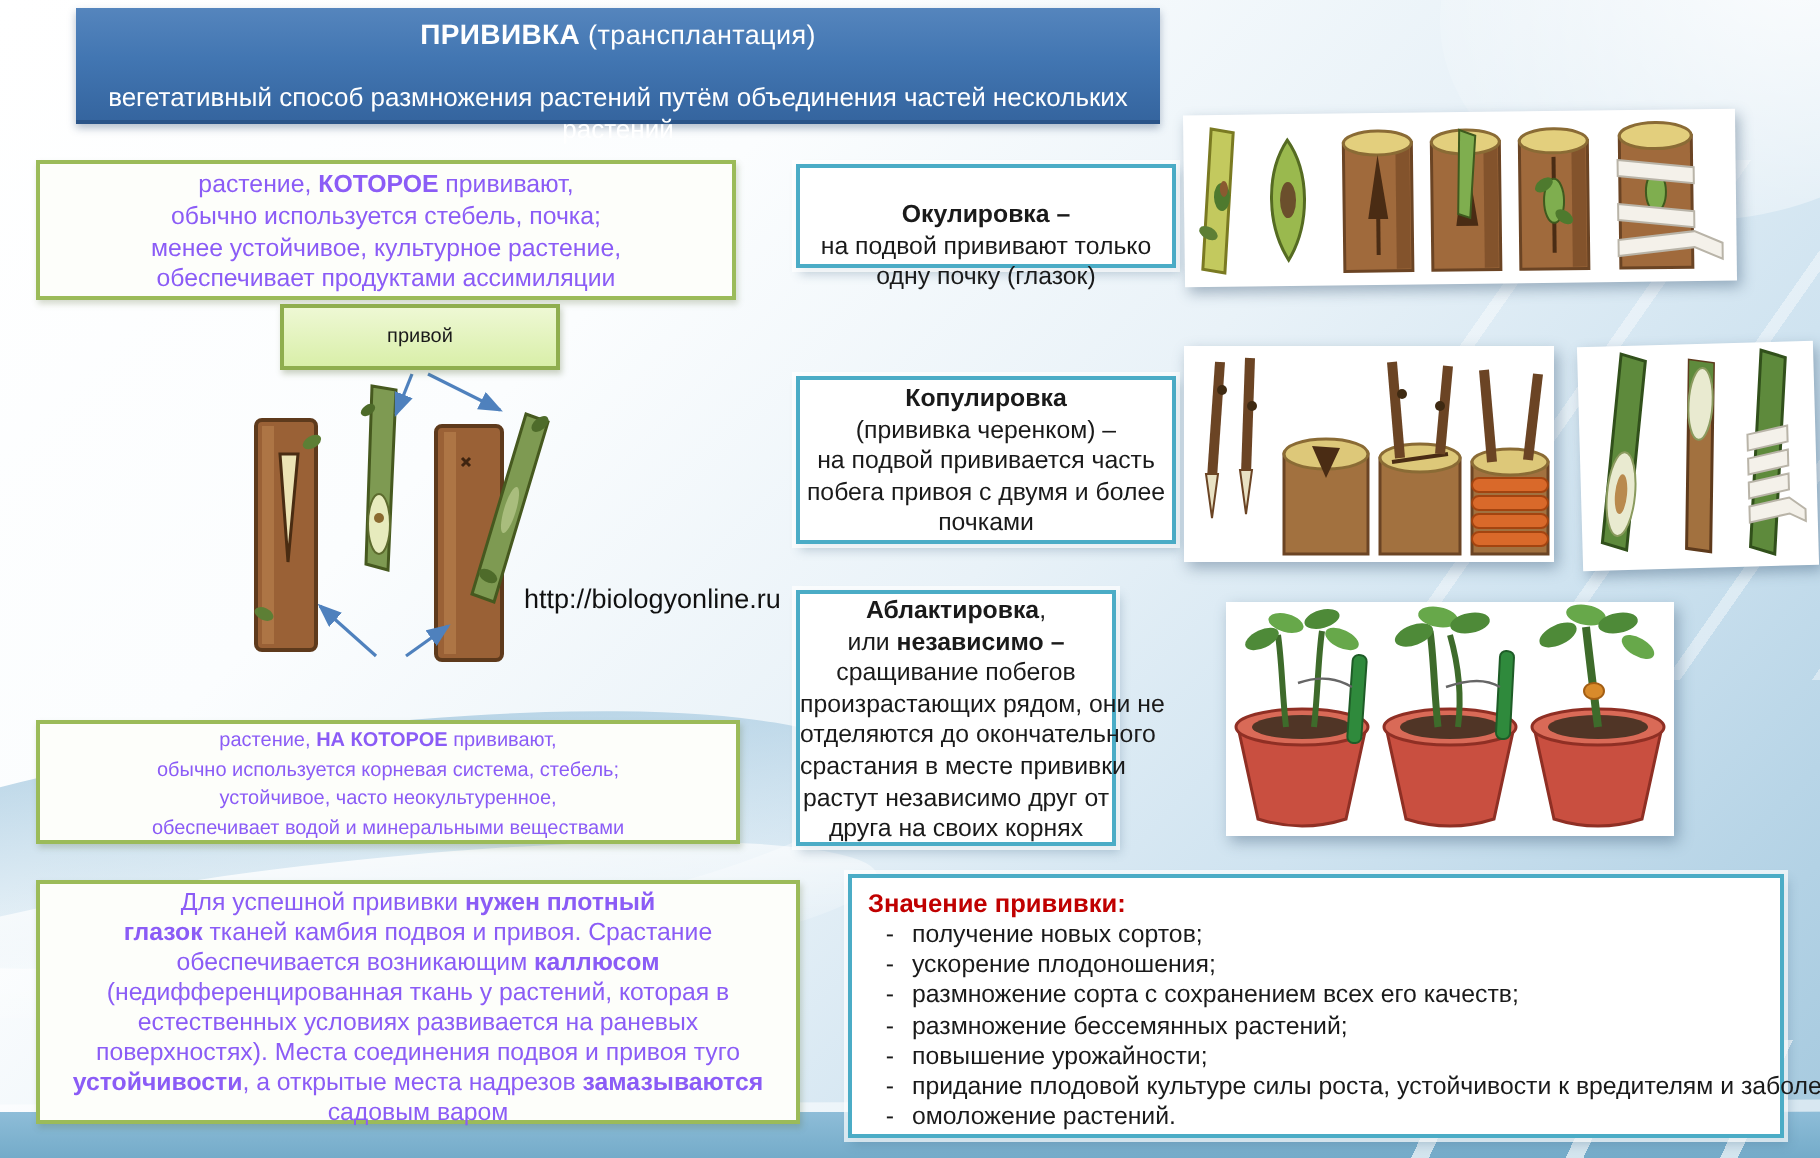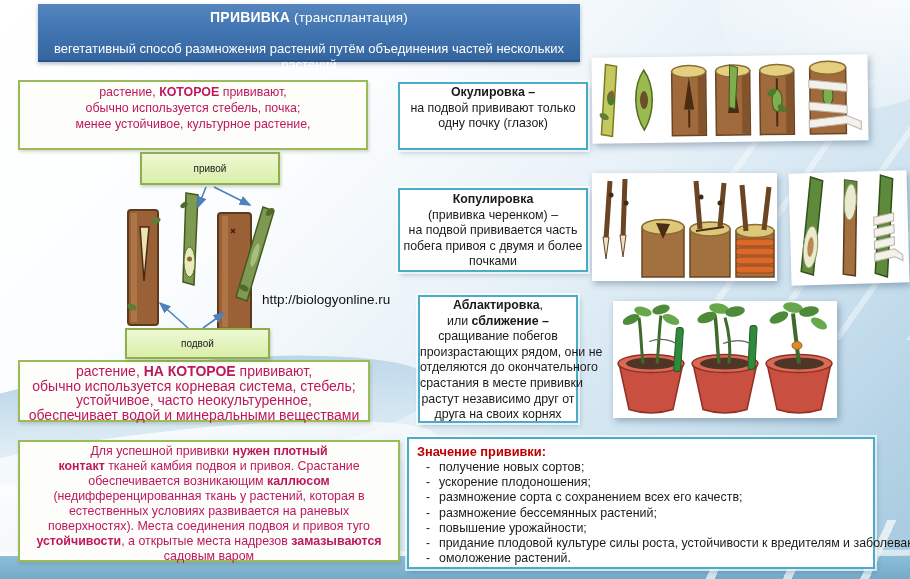--- a/index.html
+++ b/index.html
@@ -26,40 +26,40 @@
   .hdr{position:absolute;left:38px;top:4px;width:542px;height:58px;box-sizing:border-box;
     background:linear-gradient(180deg,#5585bd 0%,#4276b2 45%,#35659f 100%);
     border-bottom:2px solid #2b5488;box-shadow:0 2px 4px rgba(40,70,110,.35);
     color:#fff;text-align:center;padding-top:5px;}
   .hdr-title{font-size:13.5px;letter-spacing:.2px;}
   .hdr-title b{font-size:14px;margin-top:48px;}
   .hdr-sub{font-size:13px;line-height:16px;margin:16px auto 0;width:520px;}
 
   
   .gbox{position:absolute;box-sizing:border-box;background:#fdfefa;border:2px solid #9bbb59;
-    box-shadow:1px 2px 3px rgba(90,110,60,.25);color:#be185d;text-align:center;}
+    box-shadow:1px 2px 3px rgba(90,110,60,.25);color:#8b5cf6;text-align:center;}
   .gbox div{white-space:nowrap;}
   .glabel{position:absolute;box-sizing:border-box;border:2px solid #8fae4e;text-align:center;
     background:linear-gradient(180deg,#eef8d4 0%,#d9efa9 100%);box-shadow:1px 2px 3px rgba(90,110,60,.3);
     font-size:10px;color:#1a1a1a;}
   .scion-box{left:18px;top:80px;width:350px;height:70px;font-size:12.4px;line-height:15.8px;padding-top:3px;}
   .scion-label{left:140px;top:152px;width:140px;height:33px;line-height:29px;z-index:3;}
   .rootstock-label{left:125px;top:328px;width:145px;height:31px;line-height:27px;z-index:3;}
-  .rootstock-box{left:18px;top:360px;width:352px;height:62px;font-size:14px;line-height:14.6px;padding-top:2px;z-index:2;}
+  .rootstock-box{left:18px;top:360px;width:352px;height:62px;font-size:10px;line-height:14.6px;padding-top:2px;z-index:2;}
   .success-box{left:18px;top:440px;width:382px;height:122px;font-size:12.4px;line-height:15px;padding-top:2px;z-index:2;}
 
   
   .tbox{position:absolute;box-sizing:border-box;background:#ffffff;border:2px solid #4bacc6;
     box-shadow:0 0 0 2px rgba(255,255,255,.7),2px 3px 5px rgba(60,100,130,.3);
     color:#1a1a1a;text-align:center;}
   .tbox div{white-space:nowrap;}
-  .okul{left:398px;top:82px;width:190px;height:68px;font-size:12.4px;line-height:15.6px;padding-top:1px;}
+  .okul{left:398px;top:82px;width:190px;height:52px;font-size:12.4px;line-height:15.6px;padding-top:16px;}
   .kopul{left:398px;top:188px;width:190px;height:84px;font-size:12.4px;line-height:15.6px;padding-top:2px;}
-  .ablak{left:398px;top:295px;width:160px;height:128px;font-size:12.4px;line-height:15.6px;padding-top:1px;margin-left:20px;}
-  .signif{left:407px;top:437px;width:468px;height:132px;text-align:left;padding:5px 10px 0 8px;font-size:12.4px;}
+  .ablak{left:398px;top:295px;width:160px;height:128px;font-size:12.4px;line-height:15.6px;padding-top:1px;}
+  .signif{left:424px;top:437px;width:468px;height:132px;text-align:left;padding:5px 10px 0 8px;font-size:12.4px;}
   .signif-title{color:#c00000;font-weight:bold;font-size:12.8px;margin-bottom:1px;}
   .li-row{display:flex;line-height:15.2px;}
   .li-row .dash{width:22px;flex:0 0 22px;text-align:center;}
 
   .url{position:absolute;left:262px;top:292px;font-size:13.5px;color:#111;z-index:3;}
 
   
   .panel{position:absolute;background:#fff;box-shadow:2px 3px 7px rgba(50,80,110,.4);}
   .panel svg{display:block;}
   .panelA{left:592px;top:56px;width:276px;height:86px;transform:rotate(-.7deg);}
@@ -84,20 +84,21 @@
 
   <header class="hdr">
     <div class="hdr-title"><b>ПРИВИВКА</b><span> (трансплантация)</span></div>
     <div class="hdr-sub">вегетативный способ размножения растений путём объединения частей нескольких растений</div>
   </header>
 
   <div class="gbox scion-box">
       <div>растение, <b>КОТОРОЕ</b> прививают,</div>
       <div>обычно используется  стебель,  почка;</div>
       <div>менее устойчивое,  культурное  растение,</div>
+      <div>обеспечивает  продуктами  ассимиляции</div>
     </div>
   <div class="glabel scion-label">привой</div>
 
   <svg class="illus" viewBox="0 0 270 146">
     <defs>
       <marker id="ah" markerWidth="9" markerHeight="8" refX="6.5" refY="3" orient="auto">
         <path d="M0,0 L7.5,3 L0,6 Z" fill="#4f81bd"></path>
       </marker>
     </defs>
 
@@ -129,30 +130,29 @@
       <ellipse cx="146" cy="103" rx="5" ry="3" fill="#4e6b2a" transform="rotate(30 146 103)"></ellipse>
     </g>
 
     <path d="M108,2 L100,22" stroke="#4f81bd" stroke-width="1.6" fill="none" marker-end="url(#ah)"></path>
     <path d="M116,2 L152,20" stroke="#4f81bd" stroke-width="1.6" fill="none" marker-end="url(#ah)"></path>
 
     <path d="M90,143 L62,118" stroke="#4f81bd" stroke-width="1.6" fill="none" marker-end="url(#ah)"></path>
     <path d="M105,143 L126,128" stroke="#4f81bd" stroke-width="1.6" fill="none" marker-end="url(#ah)"></path>
   </svg>
 
-  <div class="glabel rootstock-label">подвой</div>
   <div class="gbox rootstock-box">
       <div>растение,  <b>НА  КОТОРОЕ</b>  прививают,</div>
       <div>обычно используется  корневая  система,  стебель;</div>
       <div>устойчивое,  часто  неокультуренное,</div>
       <div>обеспечивает  водой  и  минеральными  веществами</div>
     </div>
   <div class="gbox success-box">
       <div>Для  успешной  прививки  <b>нужен  плотный</b></div>
-      <div><b>контакт</b> тканей   камбия  подвоя  и  привоя.  Срастание</div>
+      <div><b>глазок</b> тканей   камбия  подвоя  и  привоя.  Срастание</div>
       <div>обеспечивается  возникающим  <b>каллюсом</b></div>
       <div>(недифференцированная  ткань  у растений,  которая  в</div>
       <div>естественных  условиях  развивается  на  раневых</div>
       <div>поверхностях).  Места  соединения  подвоя  и привоя  туго</div>
       <div><b>устойчивости</b>,  а  открытые  места  надрезов  <b>замазываются</b></div>
       <div>садовым  варом</div>
     </div>
 
   <div class="url">http://biologyonline.ru</div>
 
@@ -163,21 +163,21 @@
     </div>
   <div class="tbox kopul">
       <div><b>Копулировка</b></div>
       <div>(прививка  черенком) –</div>
       <div>на  подвой  прививается  часть</div>
       <div>побега  привоя  с двумя  и  более</div>
       <div>почками</div>
     </div>
   <div class="tbox ablak">
       <div><b>Аблактировка</b>,</div>
-      <div>или  <b>сближение –</b></div>
+      <div>или  <b>независимо –</b></div>
       <div>сращивание  побегов</div>
       <div>произрастающих  рядом,  они  не</div>
       <div>отделяются  до  окончательного</div>
       <div>срастания  в месте  прививки</div>
       <div>растут  независимо  друг  от</div>
       <div>друга  на  своих  корнях</div>
     </div>
 
   <div class="tbox signif">
     <div class="signif-title">Значение  прививки:</div>

